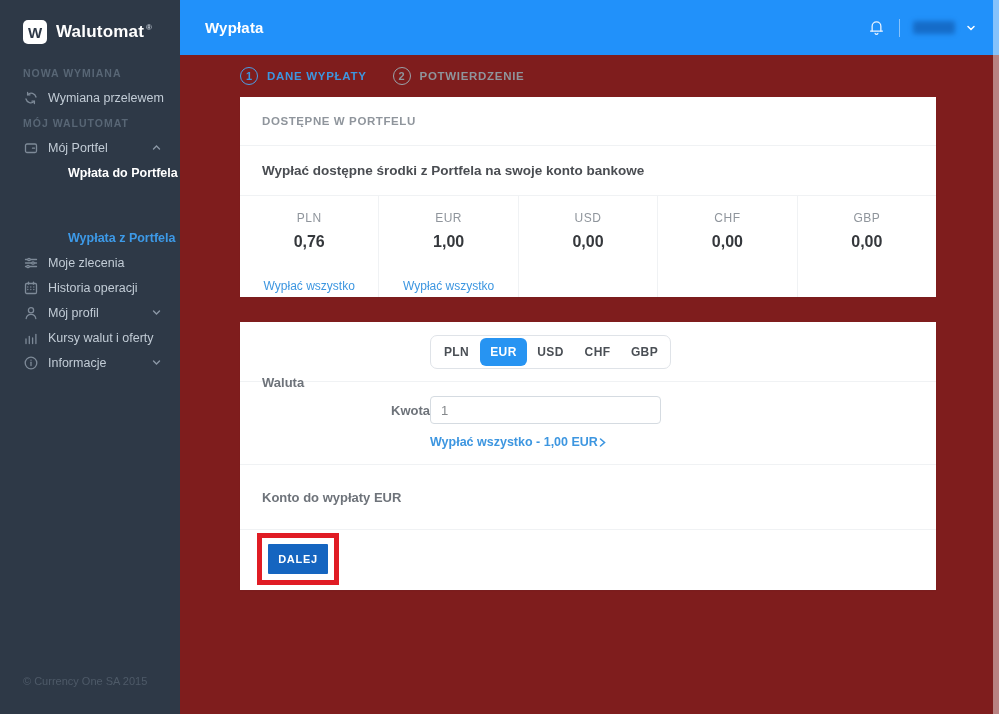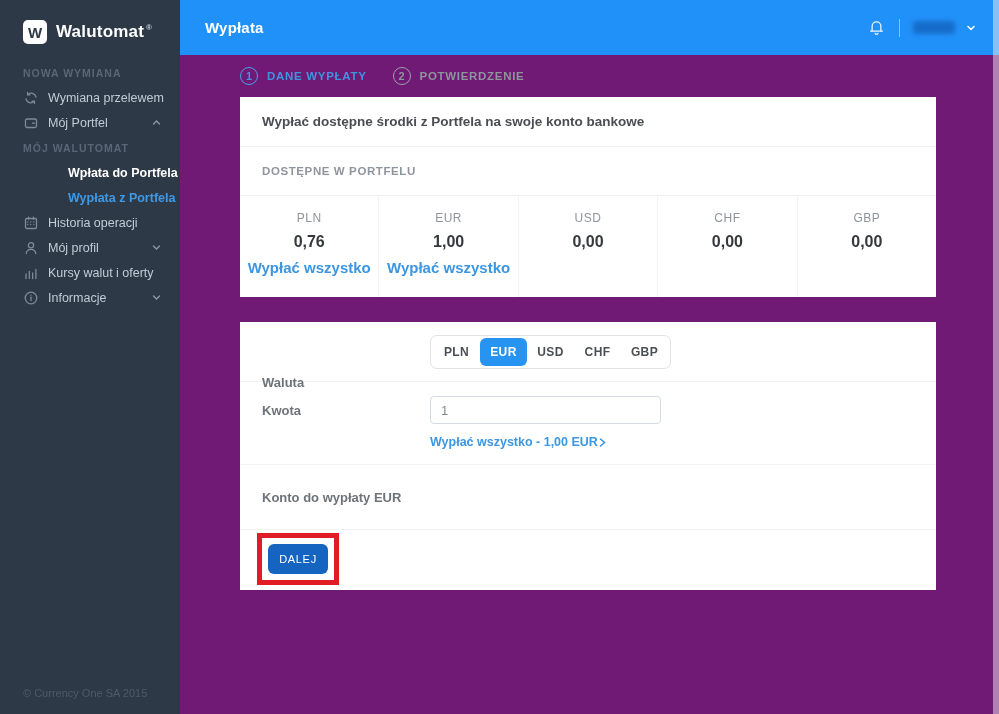--- a/index.html
+++ b/index.html
@@ -15,25 +15,25 @@
   .brand { color:#ffffff; font-size:17px; font-weight:bold; margin-left:9px; letter-spacing:.2px; }
   .brand sup { font-size:8px; color:#c9d2dc; margin-left:2px; }
   .nav { margin-top:16px; }
   .nav-row { height:25px; display:flex; align-items:center; padding-left:23px; position:relative; font-size:12.5px; }
   .nav-section { color:#586675; font-size:10.5px; font-weight:bold; letter-spacing:1px; }
   .nav-item { color:#c2ccd6; cursor:pointer; }
   .nav-item .nicon { width:16px; height:16px; margin-right:9px; color:#7e8a98; display:inline-flex; flex-shrink:0; }
   .nav-item .chev { position:absolute; right:18px; color:#8b97a5; display:inline-flex; }
   .nav-sub { padding-left:68px; font-weight:bold; }
   .nav-sub.white { color:#ffffff; }
-  .nav-sub.active { color:#3d9ae8; }
-  .sidebar-footer { position:absolute; left:23px; bottom:15px; color:#4e5a68; font-size:11px; }
+  .nav-sub.active { color:#3d9ae8;margin-top:40px; }
+  .sidebar-footer { position:absolute; left:23px; bottom:27px; color:#4e5a68; font-size:11px; }
 
   
-  .main { flex:1; position:relative; background:#701a75; }
+  .main { flex:1; position:relative; background:#7f1d1d; }
   .topbar { height:55px; background:#2191fa; display:flex; align-items:center; padding:0 22px 0 25px; }
   .topbar-title { color:#ffffff; font-size:15px; font-weight:bold; letter-spacing:.2px; }
   .topbar-right { margin-left:auto; display:flex; align-items:center; }
   .bell { width:19px; height:19px; color:#eaf4ff; cursor:pointer; display:inline-flex; }
   .tb-divider { width:1px; height:18px; background:rgba(255,255,255,.45); margin:0 13px; }
   .user-blur { width:42px; height:13px; background:#0c4ea0; opacity:.55; filter:blur(2.5px); border-radius:2px; }
   .user-chev { width:12px; height:12px; color:#ffffff; margin-left:10px; display:inline-flex; }
   .scroll-strip { position:absolute; top:0; right:0; width:6px; height:714px; background:rgba(255,255,255,.45); }
 
   .content { margin-left:60px; width:696px; }
@@ -54,56 +54,56 @@
   .prow { border-bottom:1px solid #f0f2f4; }
   .intro-row { height:50px; display:flex; align-items:center; padding-left:22px;
                font-size:13.5px; font-weight:bold; color:#4a4d52; }
   .sect-row { height:49px; display:flex; align-items:center; padding-left:22px;
               font-size:11.5px; font-weight:bold; color:#8f959c; letter-spacing:.6px; }
   .balances { display:flex; height:101px; }
   .bcol { flex:1; text-align:center; padding-top:15px; }
   .bcol + .bcol { border-left:1px solid #f0f2f4; }
   .b-code { font-size:12px; color:#8f959c; letter-spacing:.5px; }
   .b-amount { font-size:16px; font-weight:bold; color:#35383c; margin-top:8px; }
-  .b-link { font-size:15px; font-weight:bold; color:#3d96e0; margin-top:8px; cursor:pointer; }
+  .b-link { font-size:12px; font-weight:normal; color:#3d96e0; margin-top:28px; cursor:pointer; }
 
   .panel2 { margin-top:25px; }
   .form-row { display:flex; padding-left:22px; }
   .form-label { width:168px; font-size:13px; font-weight:bold; color:#6e737a; flex-shrink:0; }
 
   .row-waluta { height:60px; }
   .row-waluta .form-label { line-height:60px;margin-top:31px; }
   .toggle-group { margin-top:13px; height:34px; display:inline-flex; align-items:center;
                   border:1px solid #dfe3e8; border-radius:7px; background:#fff; padding:0 2px; }
   .tbtn { min-width:47px; height:28px; line-height:28px; text-align:center; border-radius:6px;
           font-size:12px; font-weight:bold; color:#4a4f55; letter-spacing:.4px; cursor:pointer; }
   .tbtn.selected { background:#2794f2; color:#ffffff; }
 
   .row-kwota { height:83px; }
-  .row-kwota .form-label { padding-top:21px; }
+  .row-kwota .form-label { padding-top:21px;text-align:right; }
   .amount-input { width:231px; height:28px; margin-top:14px; border:1px solid #d5dbe1; border-radius:4px;
                   font-size:13px; color:#85888c; padding:0 10px; font-family:inherit; display:block; }
   .wd-link { margin-top:11px; display:flex; align-items:center; font-size:12.5px;
              font-weight:bold; color:#3d96e0; cursor:pointer; }
   .wd-link .lchev { width:9px; height:11px; display:inline-flex; }
 
   .row-konto { height:65px; }
   .row-konto .form-label { line-height:65px; }
   .account-select { width:229px; height:30px; margin-top:17px; border:1px solid #d9dee3; border-radius:7px;
                     display:flex; align-items:center; padding:0 11px; background:#fff; cursor:pointer; }
   .bank-icon { width:17px; height:13px; display:inline-flex; flex-shrink:0; }
   .acc-name { font-size:12px; font-weight:bold; color:#4a4f55; margin-left:9px; }
   .acc-number { font-size:12px; color:#85888c; margin-left:10px; }
   .acc-chev { margin-left:auto; width:12px; height:12px; color:#9aa0a6; display:inline-flex; }
 
   .row-submit { height:60px; border-bottom:none; }
   .red-box { margin:3px 0 0 17px; border:5px solid #e01c24; padding:6px; display:inline-block;
              align-self:flex-start; }
-  .btn-dalej { width:60px; height:30px; background:#1565c0; border:none; border-radius:6px;
-               color:#ffffff; font-size:11px; font-weight:normal; letter-spacing:.7px;
+  .btn-dalej { width:60px; height:30px; background:#1565c0; border:none; border-radius:1px;
+               color:#ffffff; font-size:11px; font-weight:bold; letter-spacing:.7px;
                font-family:inherit; cursor:pointer; }
 
   svg { display:block; }
 </style>
 </head>
 <body>
 
 <div id="app">
 
   <aside class="sidebar">
@@ -121,40 +121,53 @@
               <path d="M13 7A5 5 0 0 0 4.7 4.6"></path>
               <path d="M4.6 2.4v2.4h2.4"></path>
               <path d="M3 9a5 5 0 0 0 8.3 2.4"></path>
               <path d="M11.4 13.6v-2.4H9"></path>
             </svg>
         </span>
         <span>Wymiana przelewem</span>
       </div>
 
 
+      <div class="nav-row nav-section">MÓJ WALUTOMAT</div>
+
       <div class="nav-row nav-item">
         <span class="nicon">
           <svg viewBox="0 0 16 16" fill="none" stroke="currentColor" stroke-width="1.3" stroke-linecap="round">
               <rect x="2.5" y="4" width="11" height="8.5" rx="1.5"></rect>
               <path d="M9.5 8.2h2"></path>
             </svg>
         </span>
         <span>Mój Portfel</span>
         <span class="chev">
           <svg width="11" height="11" viewBox="0 0 11 11" fill="none" stroke="currentColor" stroke-width="1.4" stroke-linecap="round">
               <polyline points="2.5,7 5.5,4 8.5,7"></polyline>
             </svg>
         </span>
       </div>
 
-      <div class="nav-row nav-section">MÓJ WALUTOMAT</div>
-
       <div class="nav-row nav-sub white">Wpłata do Portfela</div>
       <div class="nav-row nav-sub active">Wypłata z Portfela</div>
 
+      <div class="nav-row nav-item">
+        <span class="nicon">
+          <svg viewBox="0 0 16 16" fill="none" stroke="currentColor" stroke-width="1.3" stroke-linecap="round">
+              <path d="M2.5 4.5h11"></path>
+              <path d="M2.5 8h11"></path>
+              <path d="M2.5 11.5h11"></path>
+              <circle cx="6" cy="4.5" r="1.2" fill="#2e3947"></circle>
+              <circle cx="10" cy="8" r="1.2" fill="#2e3947"></circle>
+              <circle cx="5" cy="11.5" r="1.2" fill="#2e3947"></circle>
+            </svg>
+        </span>
+        <span>Moje zlecenia</span>
+      </div>
 
       <div class="nav-row nav-item">
         <span class="nicon">
           <svg viewBox="0 0 16 16" fill="none" stroke="currentColor" stroke-width="1.3" stroke-linecap="round">
               <rect x="2.5" y="3.5" width="11" height="10" rx="1.2"></rect>
               <path d="M5.5 2.2v2"></path>
               <path d="M10.5 2.2v2"></path>
               <path d="M4.8 7h.01M7.8 7h.01M10.8 7h.01M4.8 9.5h.01M7.8 9.5h.01M10.8 9.5h.01"></path>
             </svg>
         </span>
@@ -236,22 +249,22 @@
           <span class="step-circle">1</span>
           <span class="step-label">DANE WYPŁATY</span>
         </div>
         <div class="step idle">
           <span class="step-circle">2</span>
           <span class="step-label">POTWIERDZENIE</span>
         </div>
       </div>
 
       <section class="panel">
+        <div class="prow sect-row">DOSTĘPNE W PORTFELU</div>
         <div class="prow intro-row">Wypłać dostępne środki z Portfela na swoje konto bankowe</div>
-        <div class="prow sect-row">DOSTĘPNE W PORTFELU</div>
         <div class="balances">
           <div class="bcol">
             <div class="b-code">PLN</div>
             <div class="b-amount">0,76</div>
             <div class="b-link">Wypłać wszystko</div>
           </div>
           <div class="bcol">
             <div class="b-code">EUR</div>
             <div class="b-amount">1,00</div>
             <div class="b-link">Wypłać wszystko</div>

